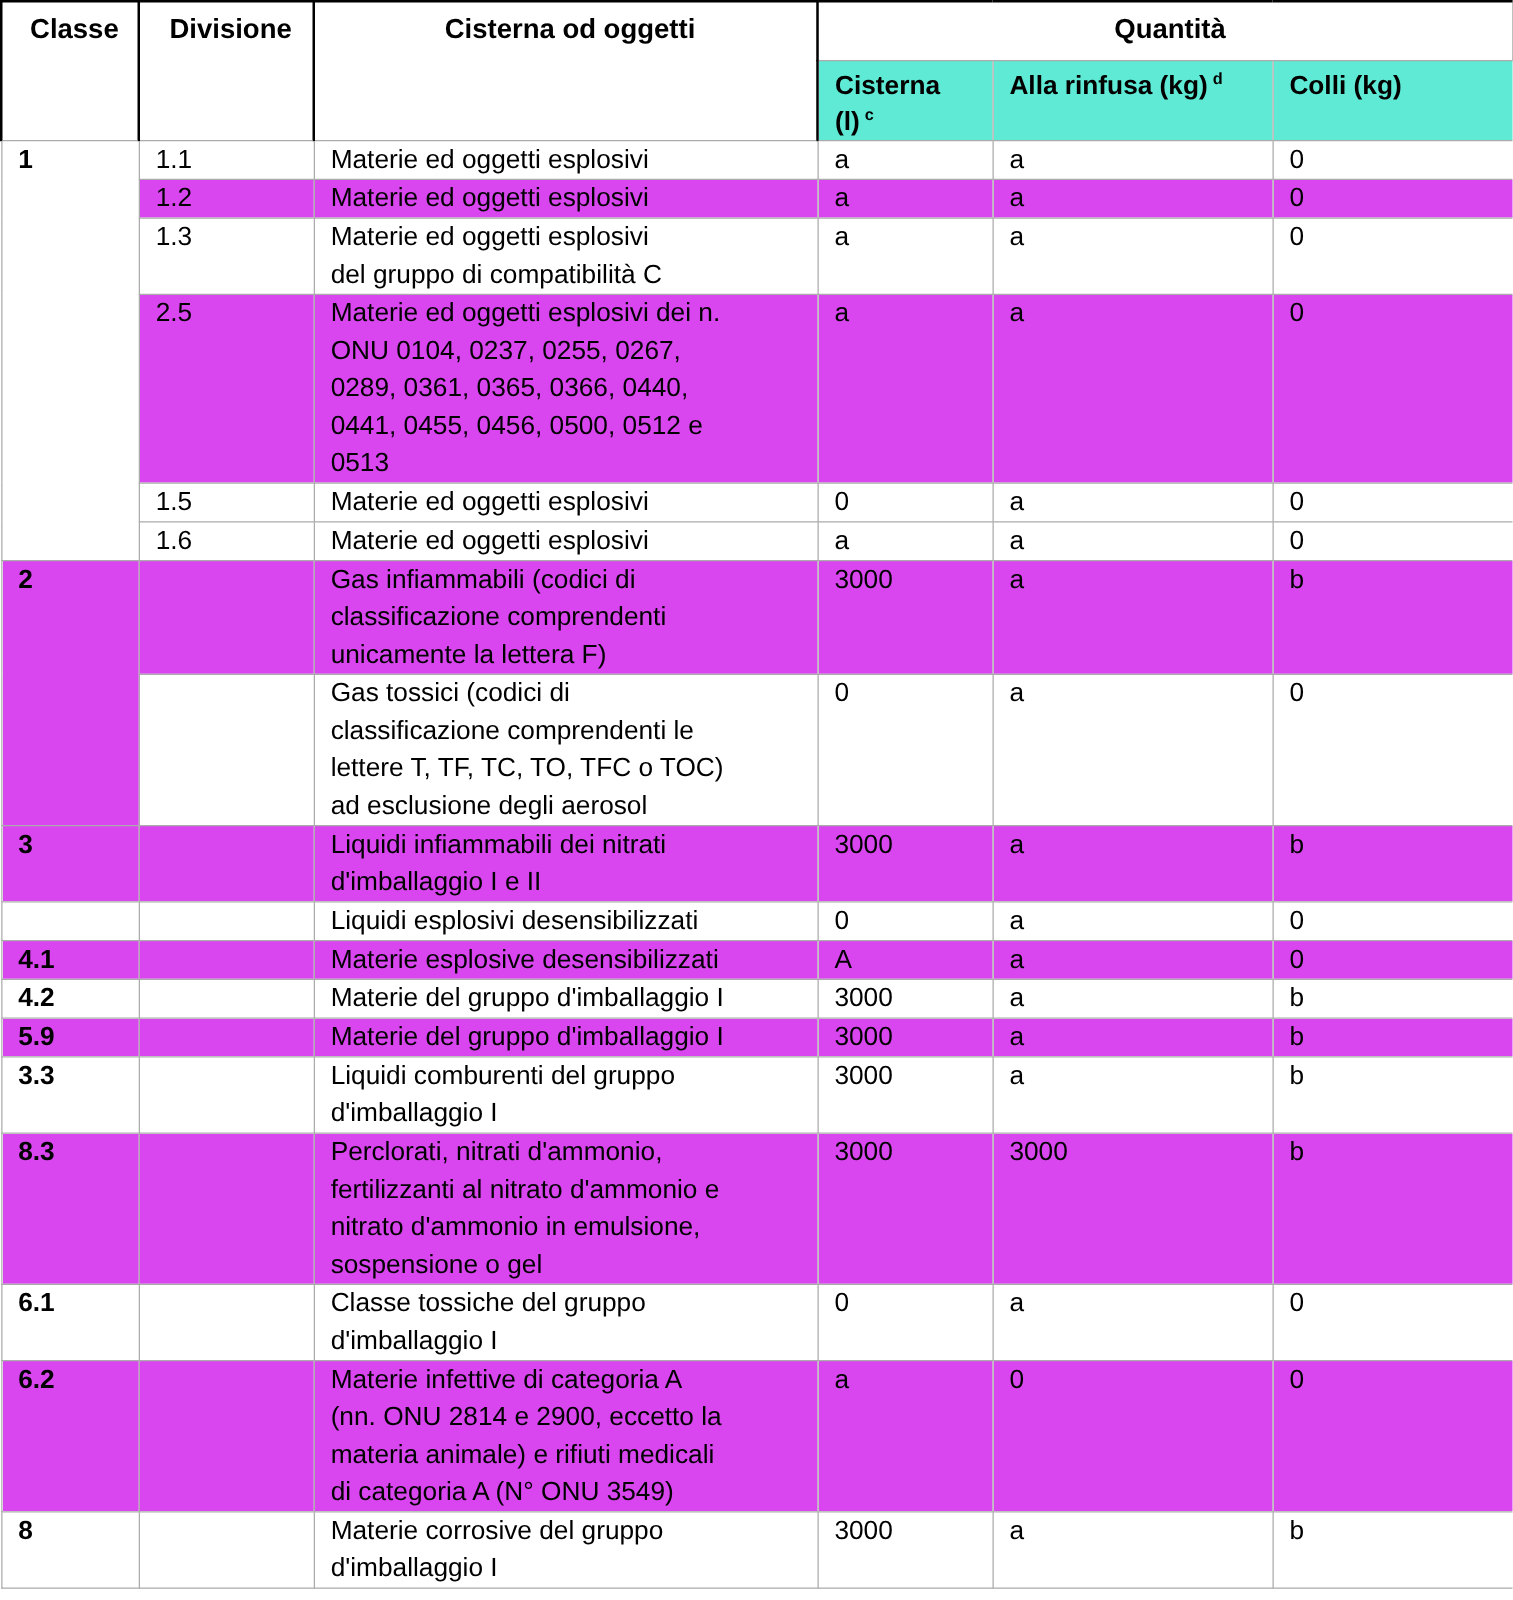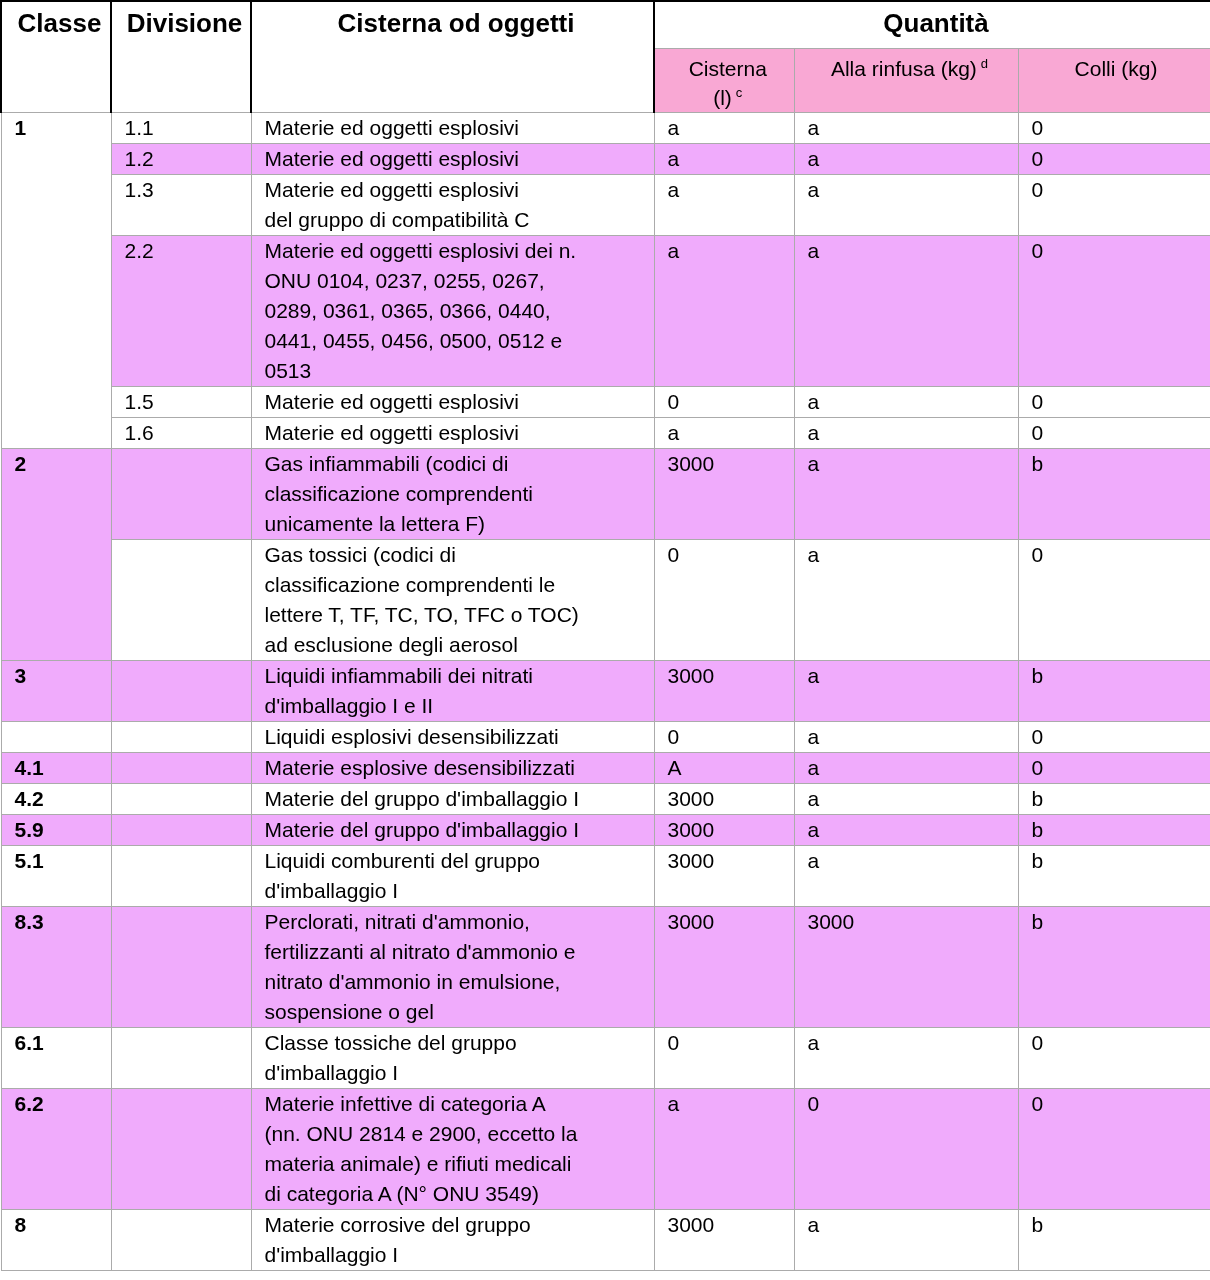--- a/index.html
+++ b/index.html
@@ -26,38 +26,37 @@
     text-align: left;
     line-height: 30px;
     padding: 0 6px 0 13px;
     overflow: hidden;
   }
   thead th.main {
     border: 2px solid #000000;
     border-bottom: 1px solid #ababab;
     font-weight: bold;
     text-align: center;
-    font-size: 26px;
+    font-size: 22px;
     padding-top: 6px;
   }
   thead tr.hrow1 { height: 47px; }
   thead tr.hrow2 { height: 64px; }
   thead th.sub {
-    background: #f9a8d4;
-    font-weight: normal;
-    text-align: center;
+    background: #5eead4;
+    font-weight: bold;
     padding-top: 5px;
     line-height: 29px;
   }
   thead th.sub sup {
     font-size: 13px;
     margin-left: 4px;
     line-height: 0;
   }
-  tbody tr.shaded td { background: #f0abfc; }
+  tbody tr.shaded td { background: #d946ef; }
   td.cell-classe { font-weight: bold; }
   .pre { white-space: pre-line; }
 </style>
 </head>
 <body>
 
 <table>
   <colgroup>
     <col style="width:110px">
     <col style="width:140px">
@@ -98,21 +97,21 @@
       </tr>
       <tr>
         <td class="cell-divisione">1.3</td>
         <td class="cell-materie pre">Materie ed oggetti esplosivi
 del gruppo di compatibilità C</td>
         <td class="cell-cisterna">a</td>
         <td class="cell-rinfusa">a</td>
         <td class="cell-colli">0</td>
       </tr>
       <tr class="shaded">
-        <td class="cell-divisione">2.2</td>
+        <td class="cell-divisione">2.5</td>
         <td class="cell-materie pre">Materie ed oggetti esplosivi dei n.
 ONU 0104, 0237, 0255, 0267,
 0289, 0361, 0365, 0366, 0440,
 0441, 0455, 0456, 0500, 0512 e
 0513</td>
         <td class="cell-cisterna">a</td>
         <td class="cell-rinfusa">a</td>
         <td class="cell-colli">0</td>
       </tr>
       <tr>
@@ -184,21 +183,21 @@
       </tr>
       <tr class="shaded">
         <td class="cell-classe">5.9</td>
         <td class="cell-divisione"></td>
         <td class="cell-materie pre">Materie del gruppo d'imballaggio I</td>
         <td class="cell-cisterna">3000</td>
         <td class="cell-rinfusa">a</td>
         <td class="cell-colli">b</td>
       </tr>
       <tr>
-        <td class="cell-classe">5.1</td>
+        <td class="cell-classe">3.3</td>
         <td class="cell-divisione"></td>
         <td class="cell-materie pre">Liquidi comburenti del gruppo
 d'imballaggio I</td>
         <td class="cell-cisterna">3000</td>
         <td class="cell-rinfusa">a</td>
         <td class="cell-colli">b</td>
       </tr>
       <tr class="shaded">
         <td class="cell-classe">8.3</td>
         <td class="cell-divisione"></td>

